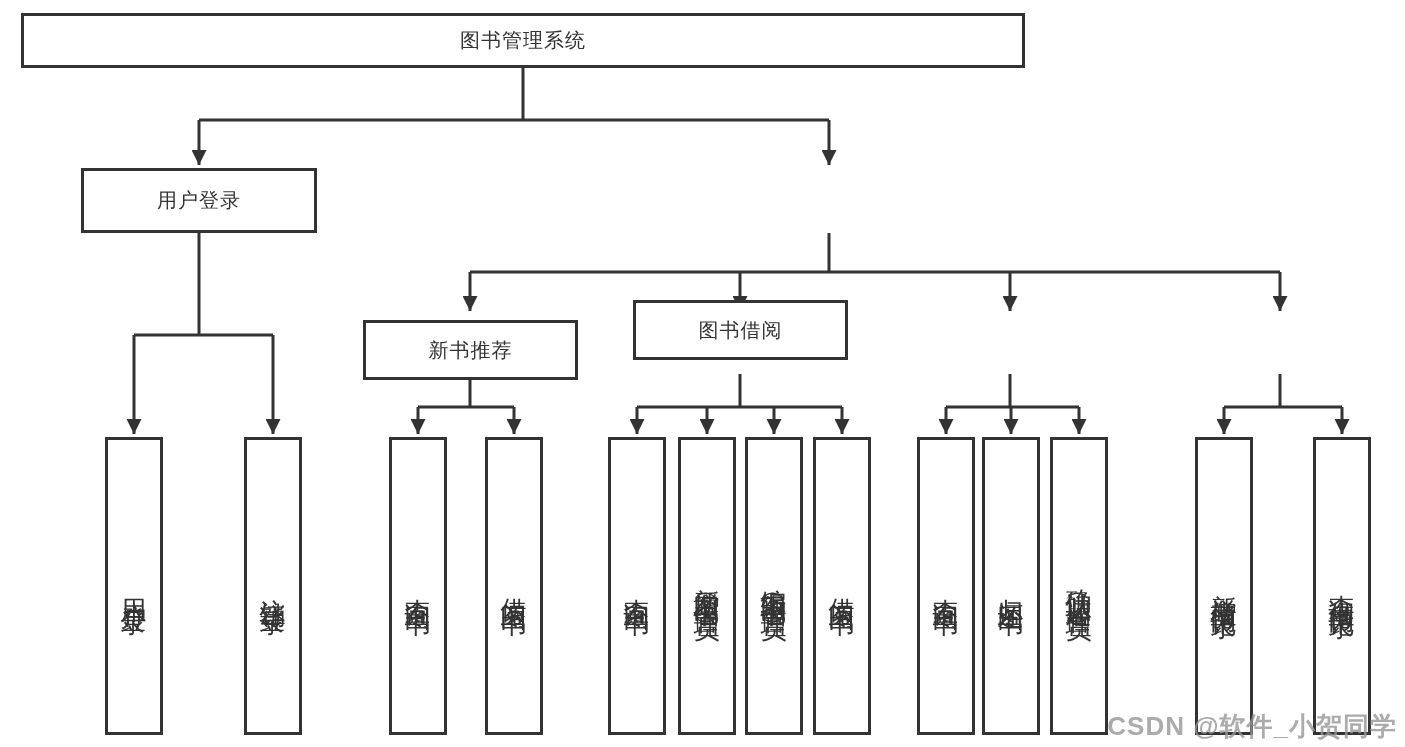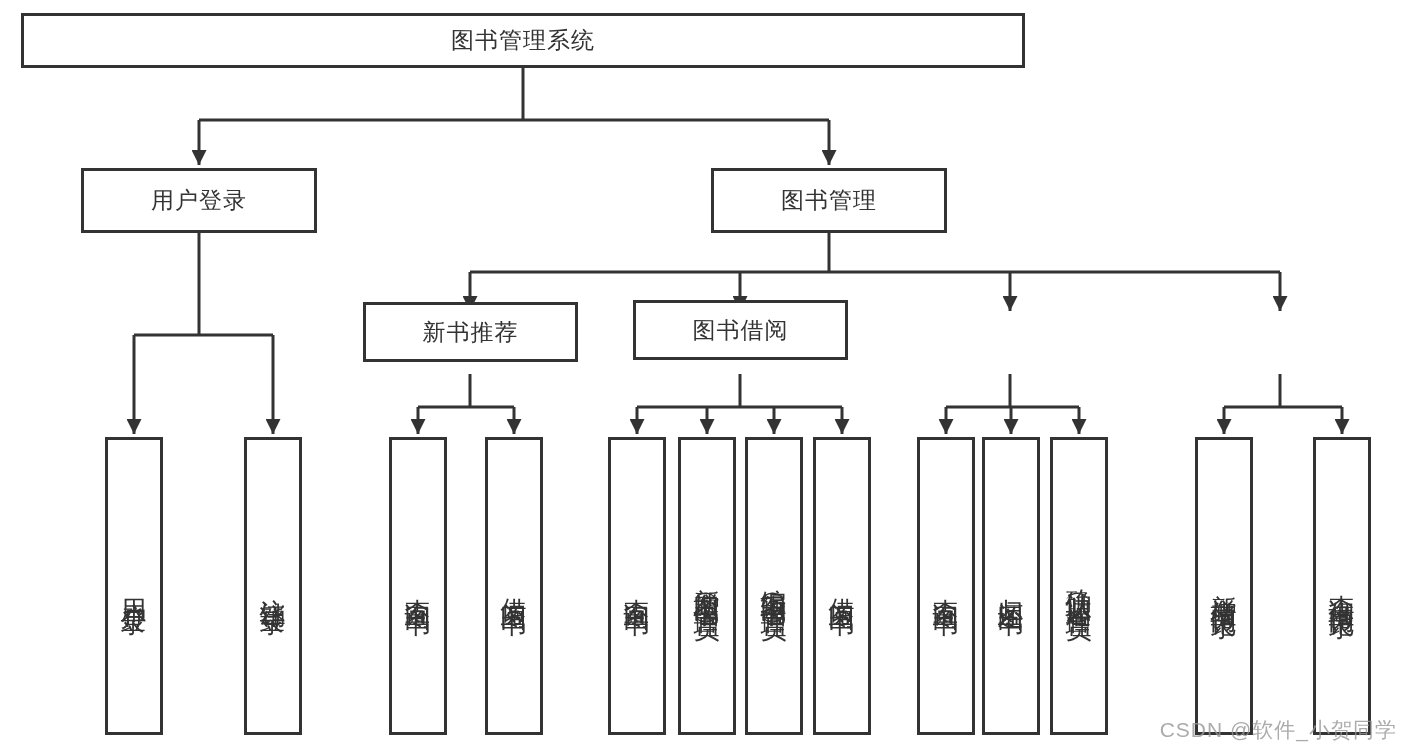--- a/index.html
+++ b/index.html
@@ -26,33 +26,33 @@
     position: absolute;
     box-sizing: border-box;
     border: 3px solid #333333;
     background: #ffffff;
     color: #333333;
     display: flex;
     align-items: center;
     justify-content: center;
     z-index: 2;
   }
-  .h-node { font-size: 23px; letter-spacing: 1px; }
+  .h-node { font-size: 20px; letter-spacing: 1px; }
   .v-node { font-size: 26px; }
   .v-node .vtxt {
     writing-mode: vertical-rl;
     line-height: 1;
     letter-spacing: 4px;
     white-space: nowrap;
   }
   
   #n-root    { left: 21px;   top: 13px;  width: 1004px; height: 55px; }
   #n-login   { left: 81px;   top: 168px; width: 236px;  height: 65px; }
   #n-mgmt    { left: 711px;  top: 168px; width: 236px;  height: 65px; }
-  #n-rec     { left: 363px;  top: 302px; width: 215px;  height: 60px; }
+  #n-rec     { left: 363px;  top: 320px; width: 215px;  height: 60px; }
   #n-borrow  { left: 633px;  top: 300px; width: 215px;  height: 60px; }
   #n-current { left: 903px;  top: 314px; width: 215px;  height: 60px; }
   #n-record  { left: 1173px; top: 314px; width: 215px;  height: 60px; }
   .leaf { top: 437px; width: 58px; height: 298px; }
   #lf-1  { left: 105px;  }
   #lf-2  { left: 244px;  }
   #lf-3  { left: 389px;  }
   #lf-4  { left: 485px;  }
   #lf-5  { left: 608px;  }
   #lf-6  { left: 678px;  }
@@ -60,25 +60,26 @@
   #lf-8  { left: 813px;  }
   #lf-9  { left: 917px;  }
   #lf-10 { left: 982px;  }
   #lf-11 { left: 1050px; }
   #lf-12 { left: 1195px; }
   #lf-13 { left: 1313px; }
   #watermark {
     position: absolute;
     right: 8px;
     bottom: 3px;
-    font-size: 21px;
+    font-size: 26px;
     color: rgba(150, 150, 150, 0.8);
     letter-spacing: 1px;
     z-index: 5;
     white-space: nowrap;
+    font-weight: bold;
   }
 </style>
 </head>
 <body>
 
 <div id="stage">
 
   <svg id="wires" viewBox="0 0 1405 747" xmlns="http://www.w3.org/2000/svg">
     <defs>
       <marker id="arrow" viewBox="0 0 10 10" refX="10" refY="5" markerWidth="7" markerHeight="5" orient="auto">
@@ -138,21 +139,20 @@
       <path d="M 1224 407 L 1342 407"></path>
       <path d="M 1224 407 L 1224 434" marker-end="url(#arrow)"></path>
       <path d="M 1342 407 L 1342 434" marker-end="url(#arrow)"></path>
     </g>
   </svg>
 
   <div class="node h-node" id="n-root">图书管理系统</div>
 
   <div class="node h-node" id="n-login">用户登录</div>
 
-  <div class="node h-node" id="n-mgmt">图书管理</div>
 
   <div class="node h-node" id="n-rec">新书推荐</div>
 
   <div class="node h-node" id="n-borrow">图书借阅</div>
 
 
 
   <div class="node v-node leaf" id="lf-1">
     <span class="vtxt">用户登录</span>
   </div>

